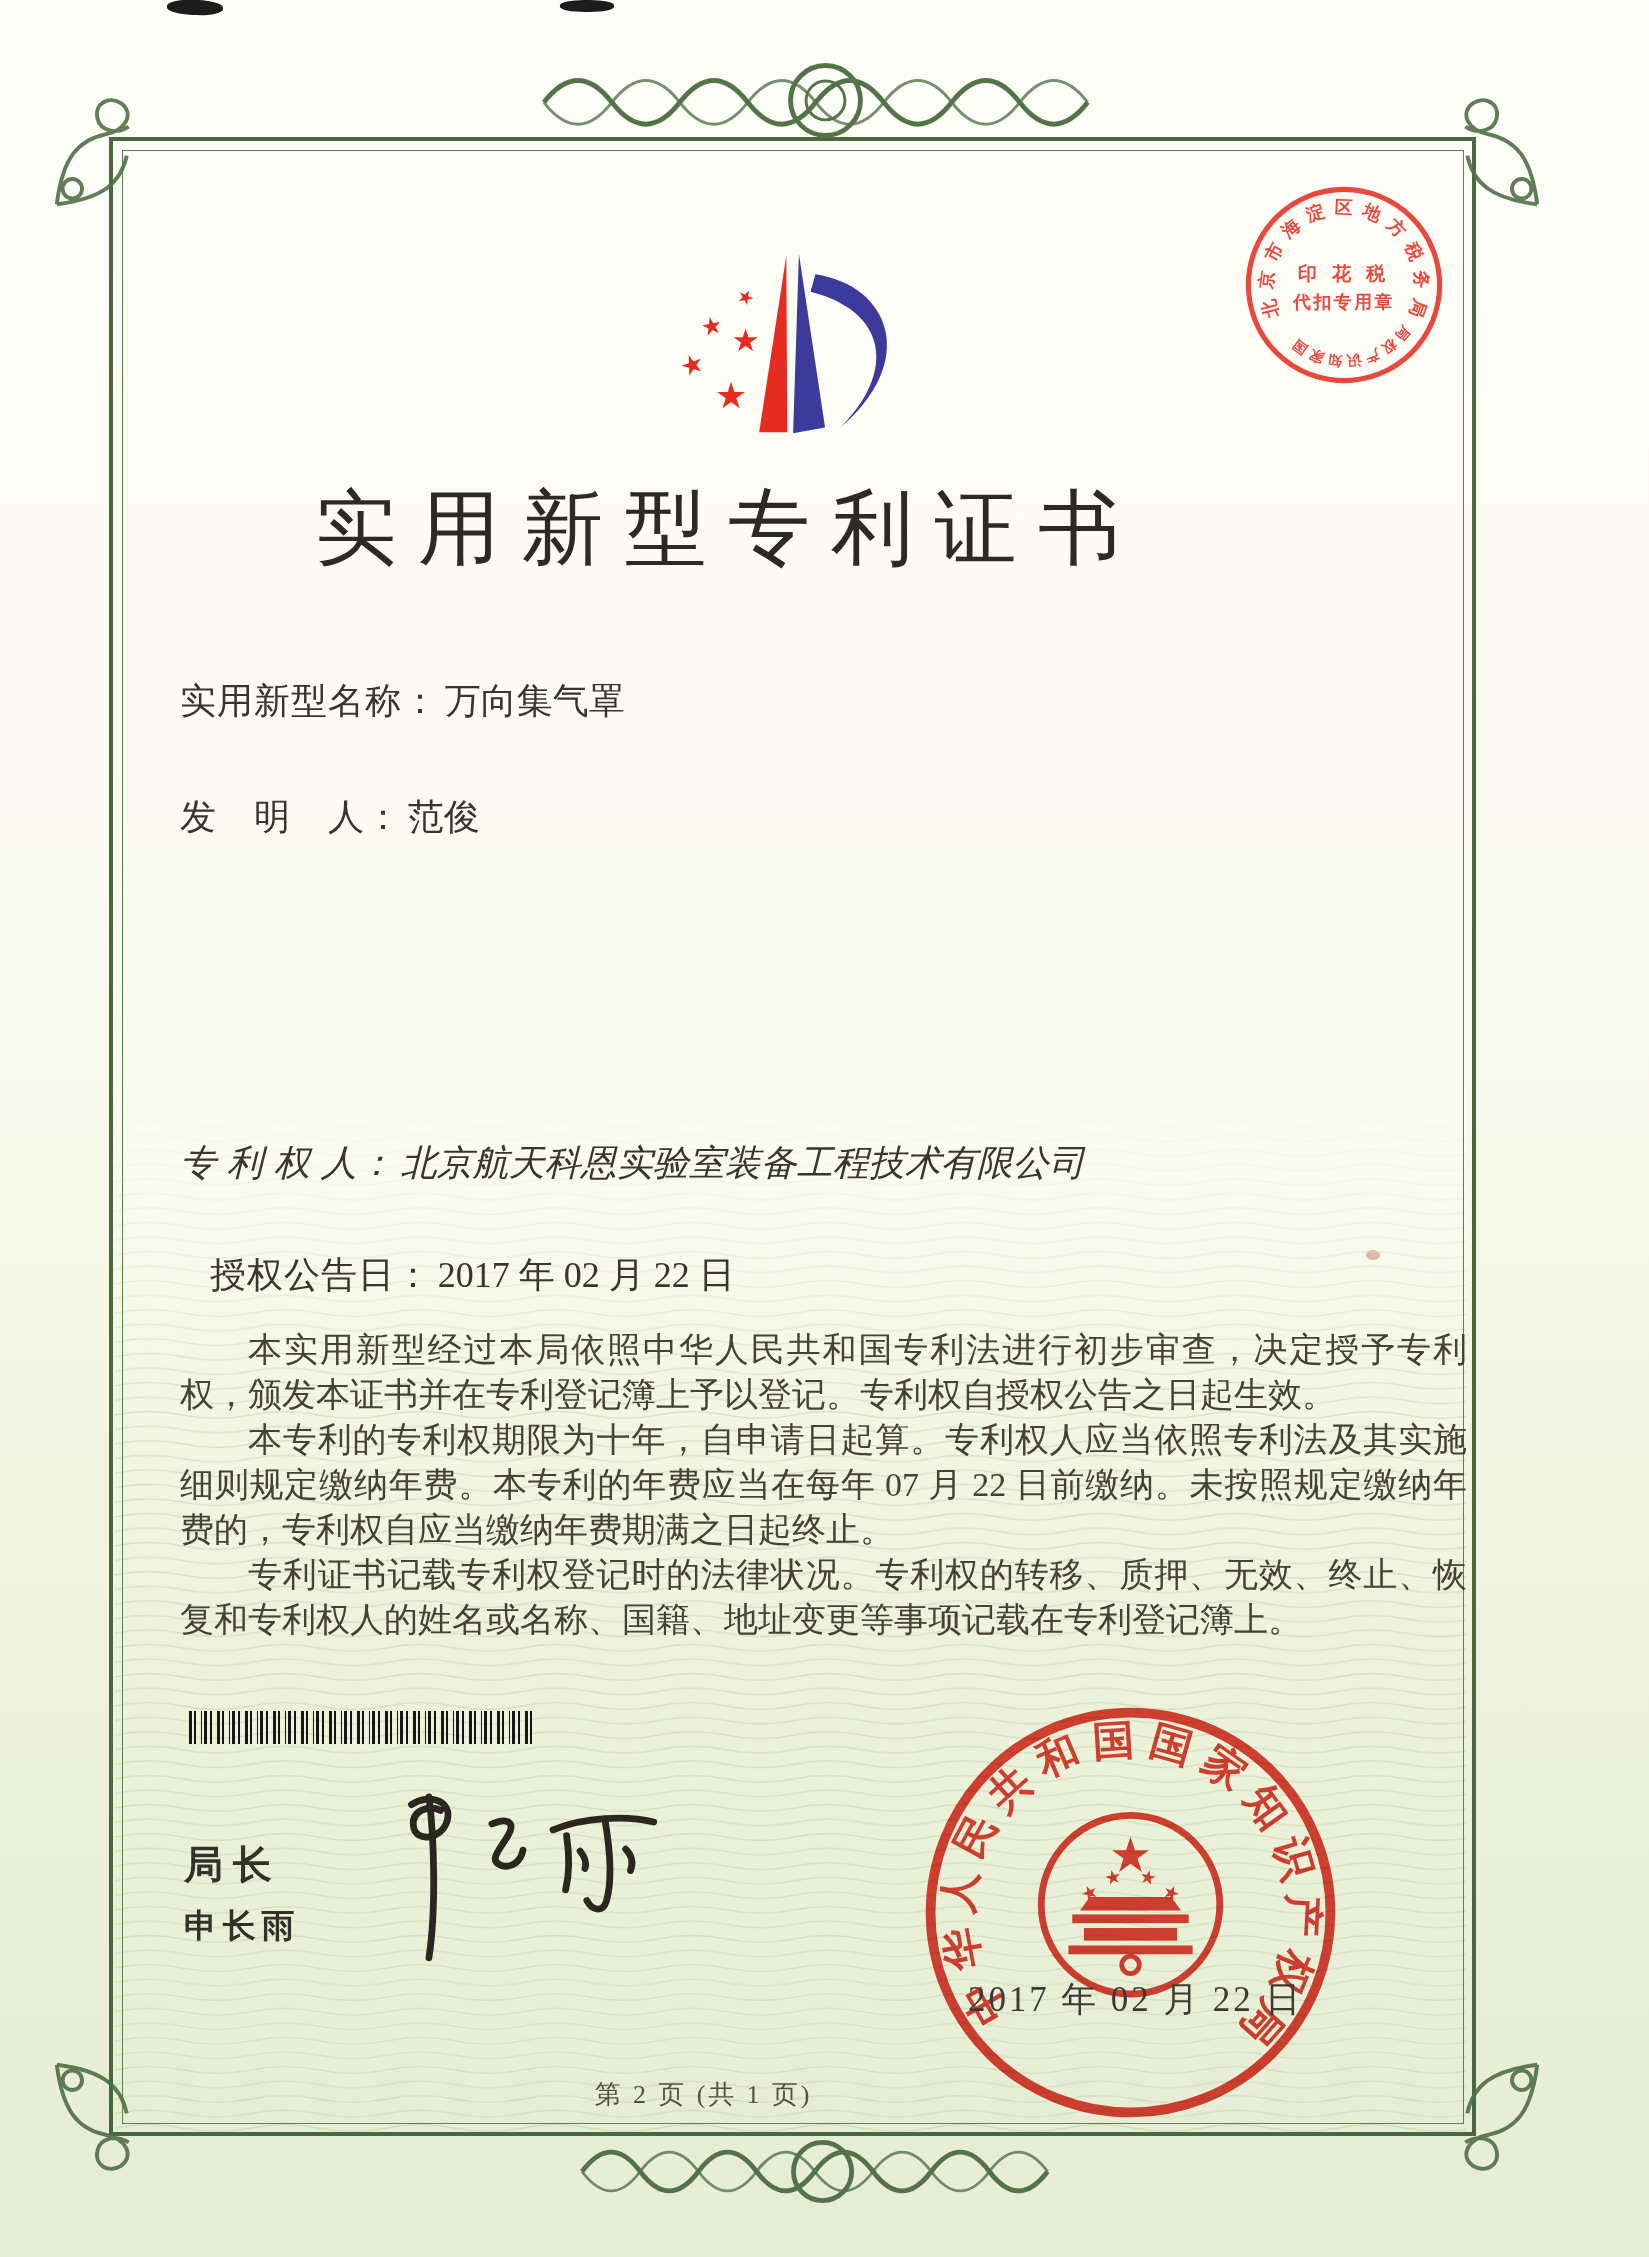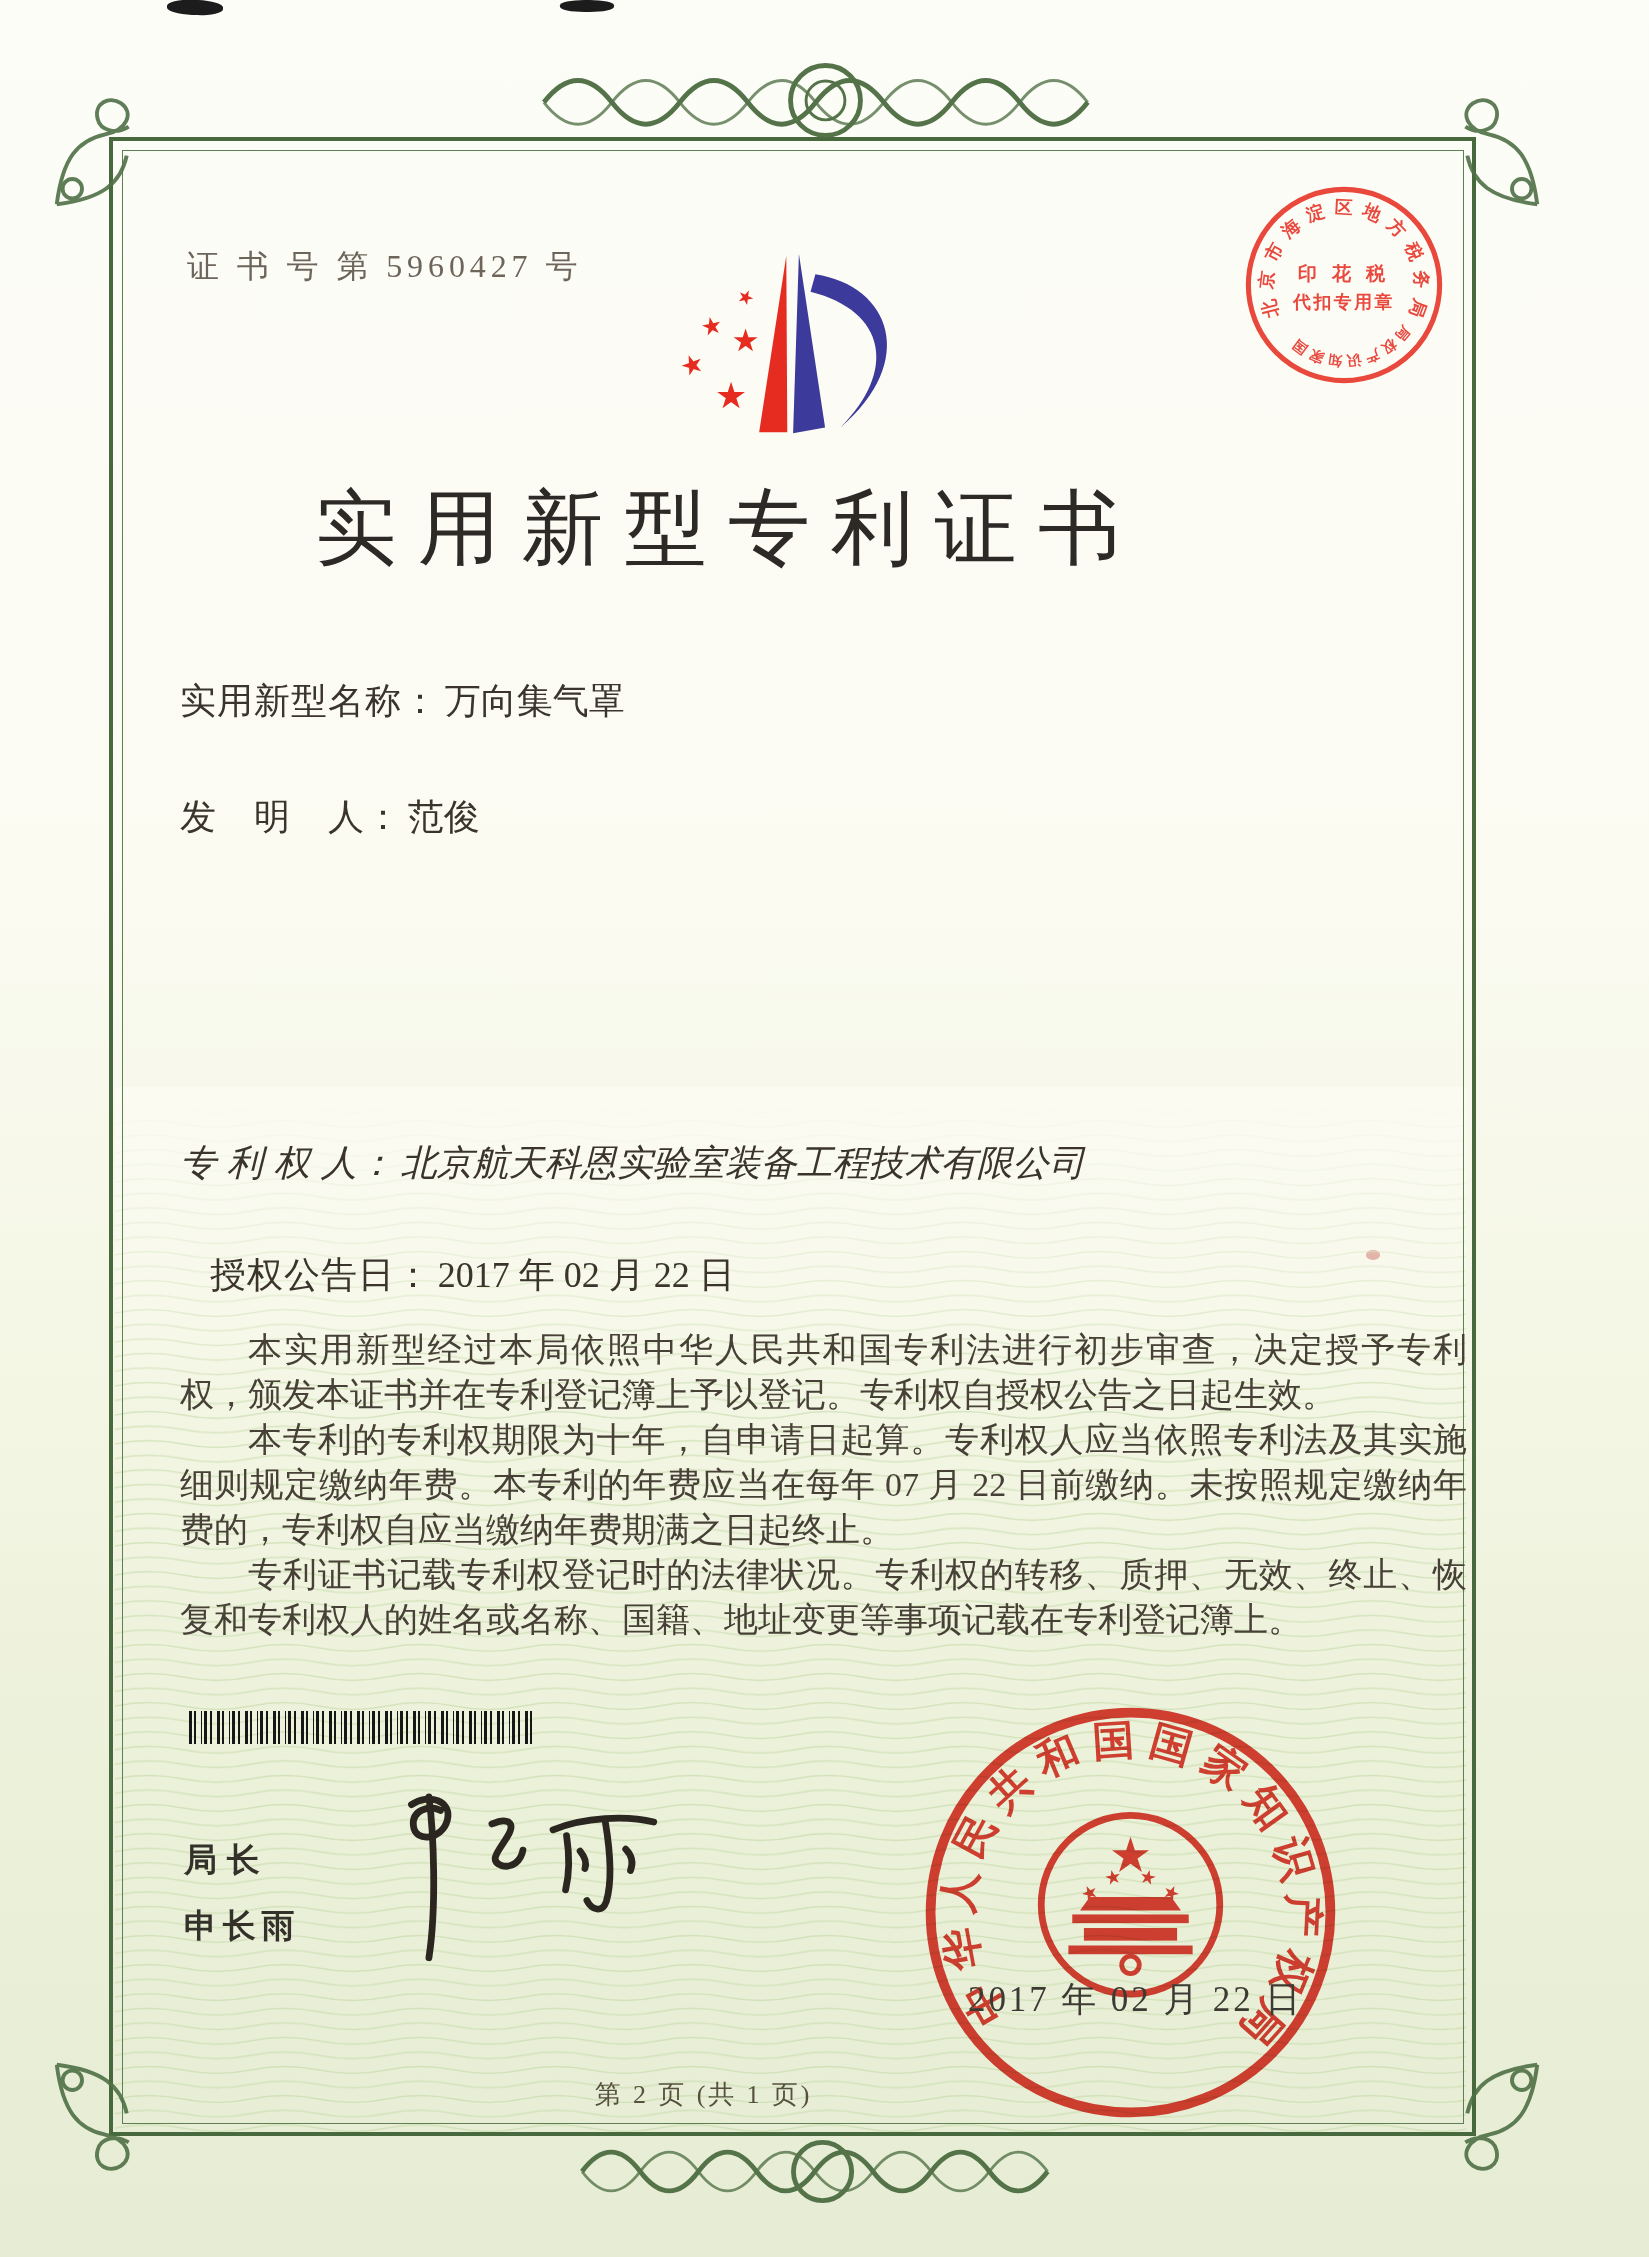--- a/index.html
+++ b/index.html
@@ -22,21 +22,21 @@
   .body-block{left:180px;top:1327px;width:1287px;font-size:34px;line-height:45px;
               color:#464036;text-align:justify;}
   .body-block p{margin:0;text-indent:2em;}
   .barcode{left:189px;top:1711px;width:347px;height:33px;
     background-image:repeating-linear-gradient(90deg,
       #161616 0px,#161616 2.9px,rgba(0,0,0,0) 2.9px,rgba(0,0,0,0) 4.9px,
       #161616 4.9px,#161616 6.8px,rgba(0,0,0,0) 6.8px,rgba(0,0,0,0) 11.6px,
       #161616 11.6px,#161616 12.6px,rgba(0,0,0,0) 12.6px,rgba(0,0,0,0) 14.6px,
       #161616 14.6px,#161616 18.4px,rgba(0,0,0,0) 18.4px,rgba(0,0,0,0) 21.3px,
       #161616 21.3px,#161616 23px,rgba(0,0,0,0) 23px,rgba(0,0,0,0) 28px);}
-  .director-role{left:184px;top:1838px;font-size:33px;letter-spacing:9.7px;color:#34302a;
+  .director-role{left:184px;top:1838px;font-size:39px;letter-spacing:9.7px;color:#34302a;
                  font-family:Liberation Serif, serif;font-weight:600;}
   .director-name{left:184px;top:1904px;font-size:33px;letter-spacing:5.8px;color:#34302a;
                  font-family:"Liberation Sans","DejaVu Sans",sans-serif;font-weight:600;}
   .seal-date{left:968px;top:1976px;font-size:35px;letter-spacing:2.9px;color:#3d3a33;z-index:40;}
   .page-footer{left:0;top:2077px;width:1407px;text-align:center;font-size:26px;
                letter-spacing:2.9px;color:#56513f;}
   .waves{left:115px;top:1087px;opacity:.5;}
   .wave-fade{left:115px;top:1087px;width:1351px;height:320px;
              background:linear-gradient(180deg,#fbfbf2 0%,rgba(251,251,242,0) 100%);}
   .artifact{background:#1c1c1c;border-radius:45%;}
@@ -108,21 +108,20 @@
     </g>
   </svg>
   <svg class="abs" style="left:577px;top:2123px;" width="495" height="97" viewBox="0 0 510 100">
     <g fill="none" stroke="#547349" stroke-width="5">
       <path d="M5,50 Q35,10 65,50 T125,50 T185,50 T245,50 T305,50 T365,50 T425,50 T485,50"></path>
       <path d="M5,50 Q35,90 65,50 T125,50 T185,50 T245,50 T305,50 T365,50 T425,50 T485,50" stroke-width="3" opacity=".8"></path>
       <circle cx="253" cy="50" r="30"></circle>
     </g>
   </svg>
 
-  <div class="abs cert-number">证 书 号 第 5960427 号</div>
 
   <svg class="abs" style="left:670px;top:243px;" width="252" height="204" viewBox="0 0 260 210">
     <g fill="#e62c21">
       <use href="#star" transform="translate(78,56) scale(8) rotate(25)"></use>
       <use href="#star" transform="translate(43,86) scale(10) rotate(-12)"></use>
       <use href="#star" transform="translate(78,101) scale(13)"></use>
       <use href="#star" transform="translate(23,126) scale(11) rotate(-20)"></use>
       <use href="#star" transform="translate(63,158) scale(15)"></use>
     </g>
     <polygon points="120,13 121,195 92,195" fill="#e62c21"></polygon>

